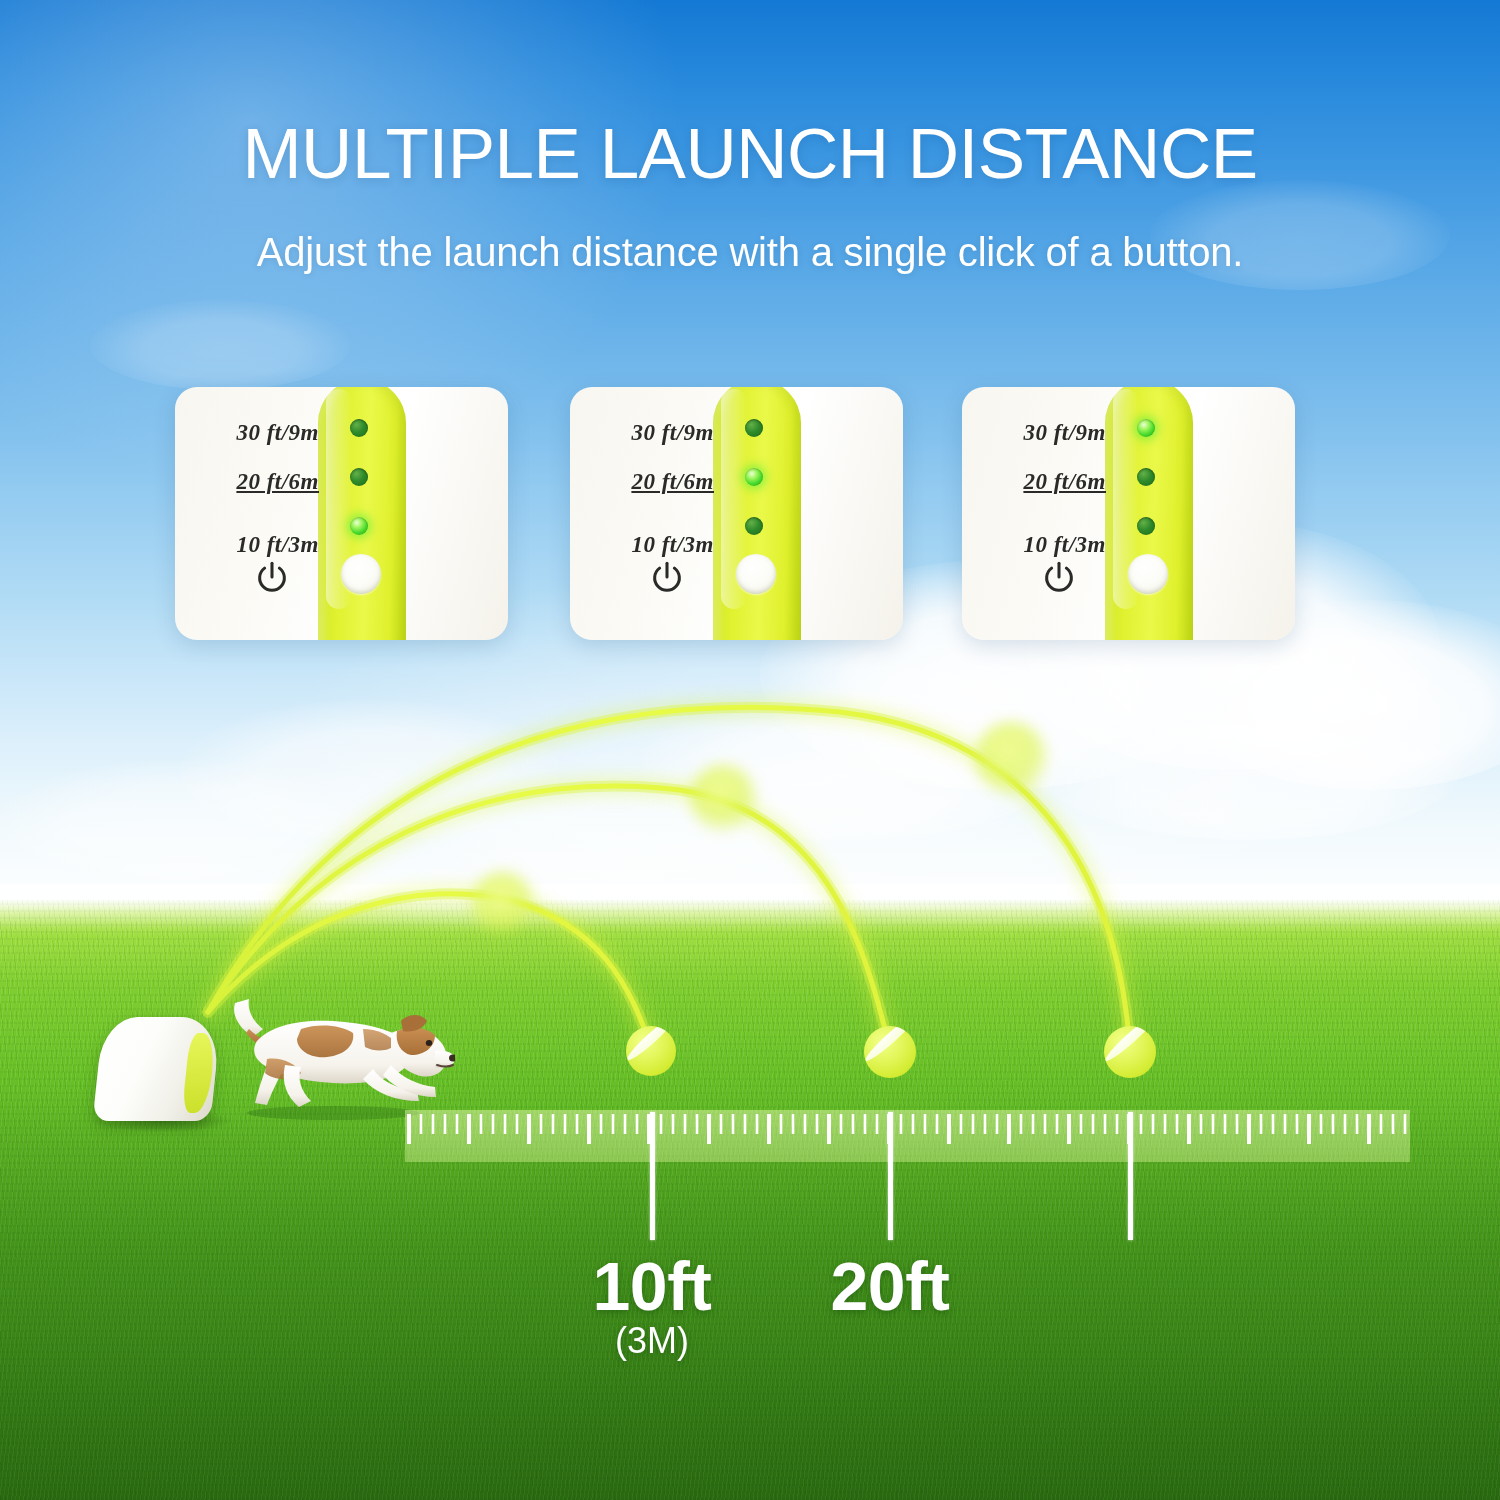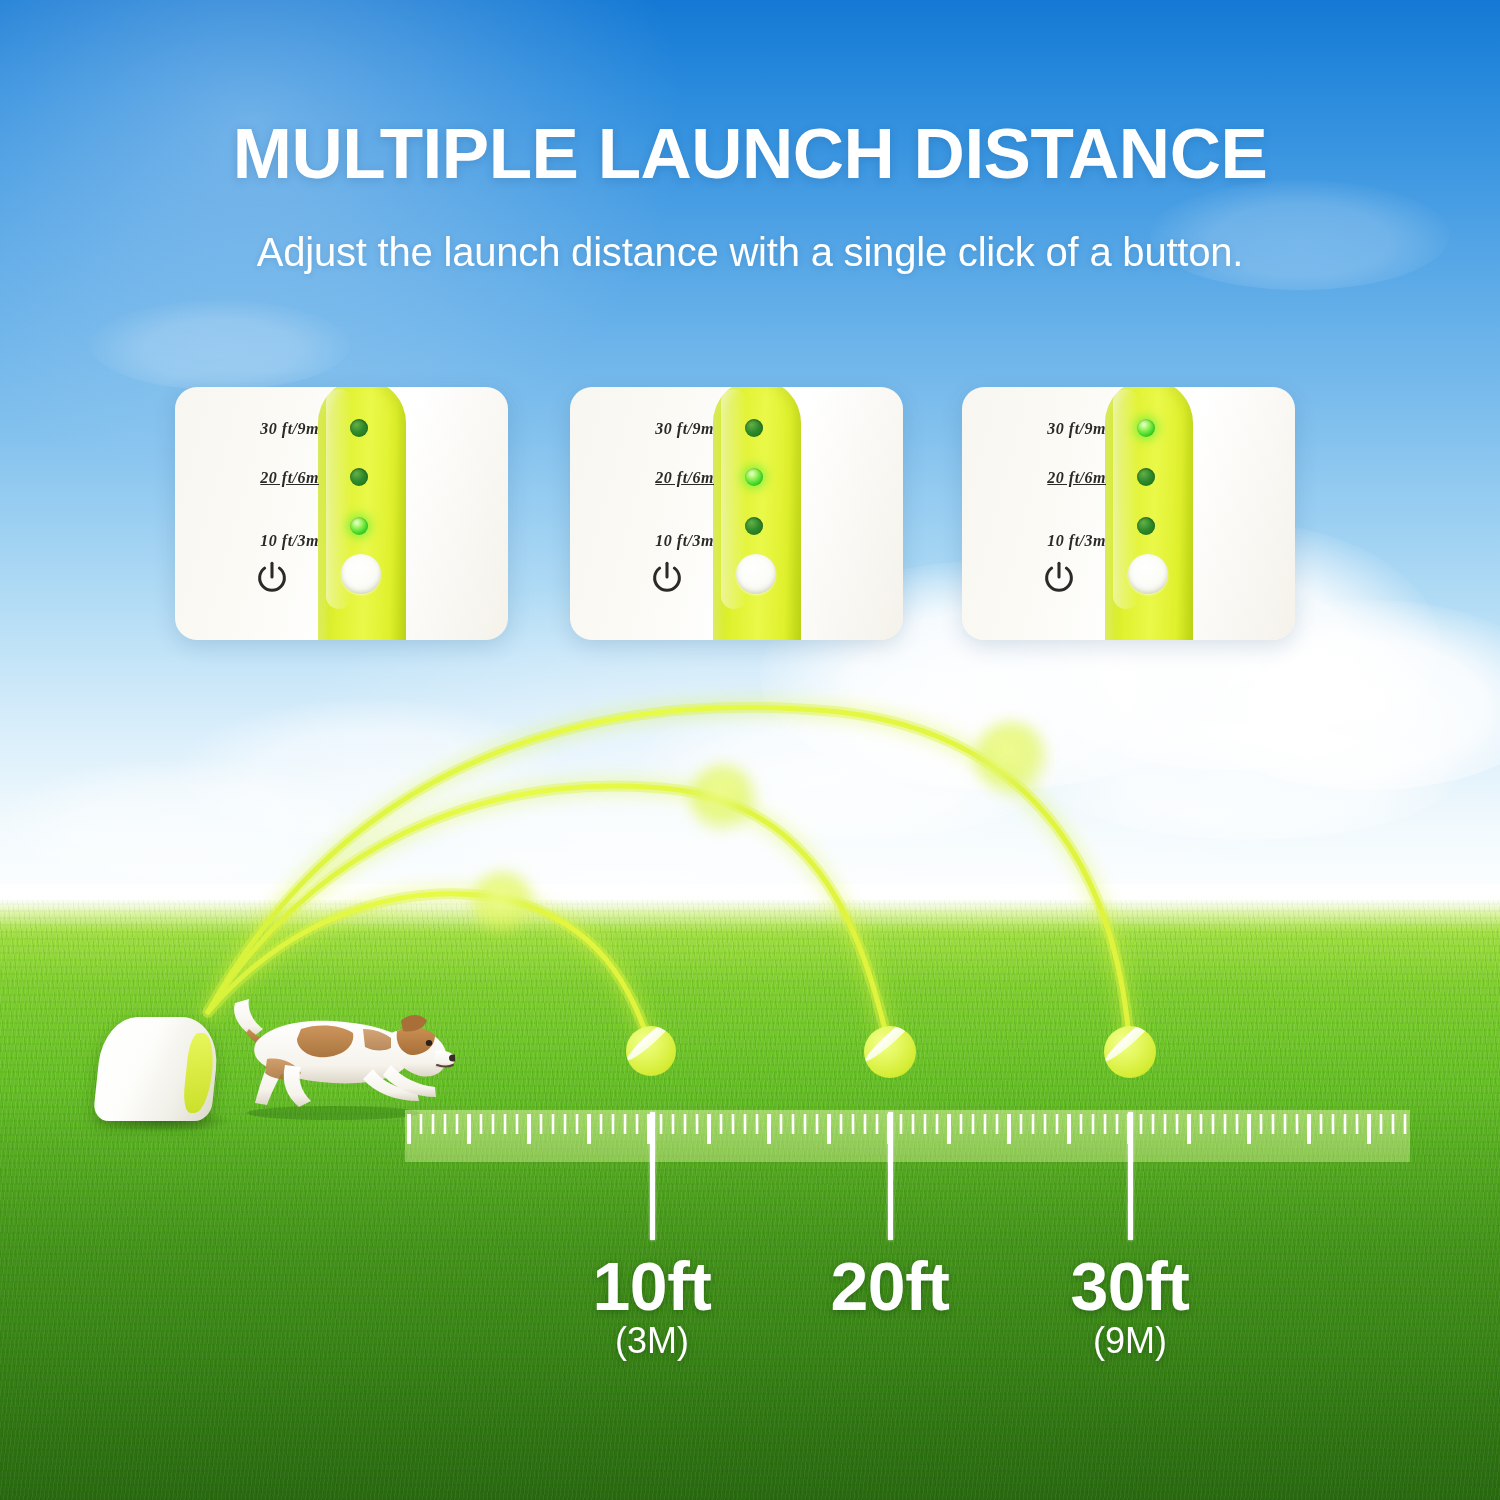--- a/index.html
+++ b/index.html
@@ -80,21 +80,21 @@
     position:absolute; left:0; top:884px; width:1500px; height:44px;
     background:linear-gradient(180deg, rgba(255,255,255,.95) 0%, rgba(255,255,255,.55) 45%, rgba(255,255,255,0) 100%);
   }
 
   
   .headline {
     position:absolute; left:0; top:118px; width:1500px;
     text-align:center;
     color:#ffffff;
     font-size:71px;
-    font-weight:bold;
+    font-weight:normal;
     letter-spacing:-0.5px;
     line-height:1;
     text-shadow:0 2px 10px rgba(10,60,110,.18);
     white-space:nowrap;
   }
   .subhead {
     position:absolute; left:0; top:228px; width:1500px;
     text-align:center;
     color:#ffffff;
     font-size:40px;
@@ -139,21 +139,21 @@
   
   .dist-label {
     position:absolute;
     left:20px;
     width:124px;
     text-align:right;
     color:#2a2a28;
     font-family:"Liberation Serif", serif;
     font-style:italic;
     font-weight:bold;
-    font-size:16px;
+    font-size:23px;
     letter-spacing:0.5px;
     white-space:nowrap;
   }
   .dist-label.r0 { top:33px; }
   .dist-label.r1 { top:82px;text-decoration:underline; }
   .dist-label.r2 { top:145px;font-style:italic; }
 
   
   .led {
     position:absolute;
@@ -549,18 +549,14 @@
   <div class="drop-line" style="left:888px; top:1112px; height:128px;"></div>
   <div class="drop-line" style="left:1128px; top:1112px; height:128px;"></div>
 
   <div class="dist-cap" style="left:527px; top:1252px; width:250px;">
     <div class="ft">10ft</div>
     <div class="m">(3M)</div>
   </div>
   <div class="dist-cap" style="left:765px; top:1252px; width:250px;">
     <div class="ft">20ft</div>
   </div>
-  <div class="dist-cap" style="left:1005px; top:1252px; width:250px;">
-    <div class="ft">30ft</div>
-    <div class="m">(9M)</div>
-  </div>
 
 </div>
 
 </body></html>

